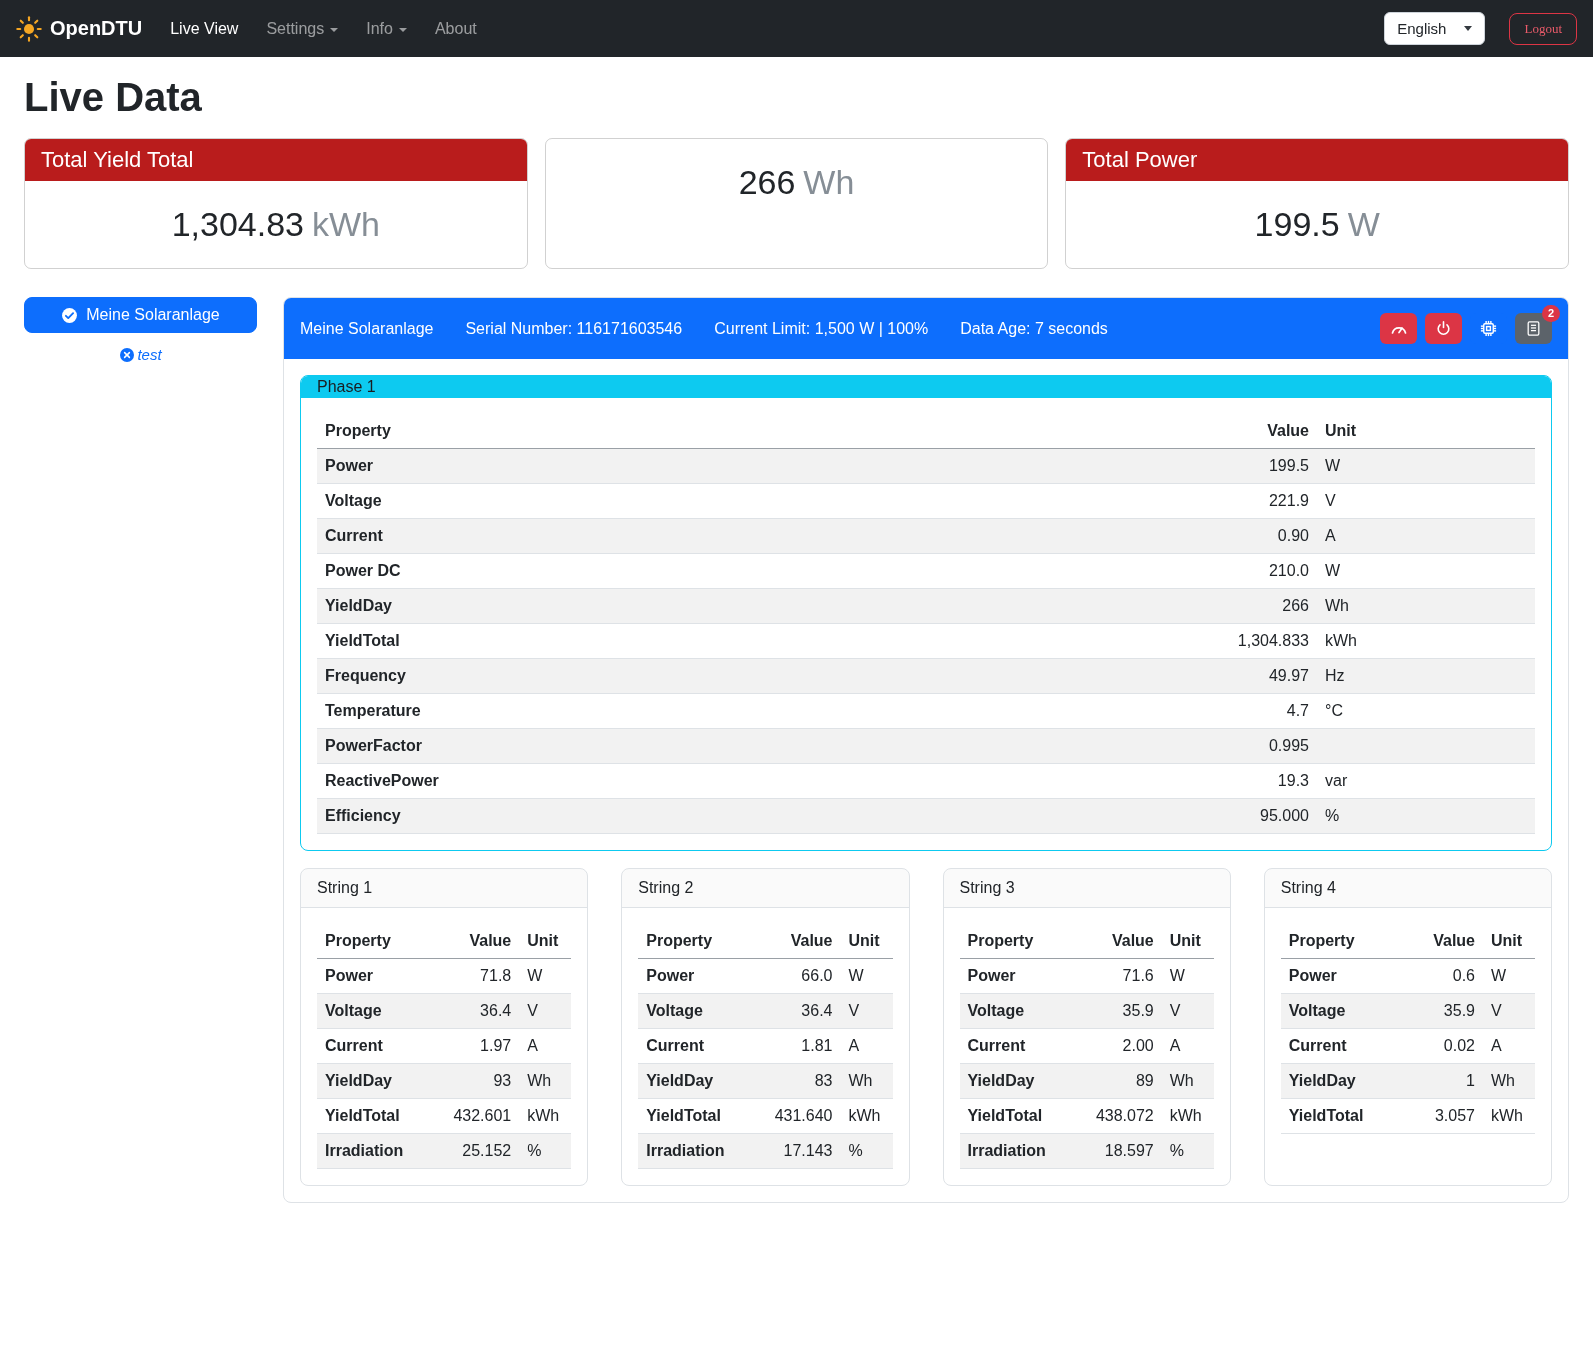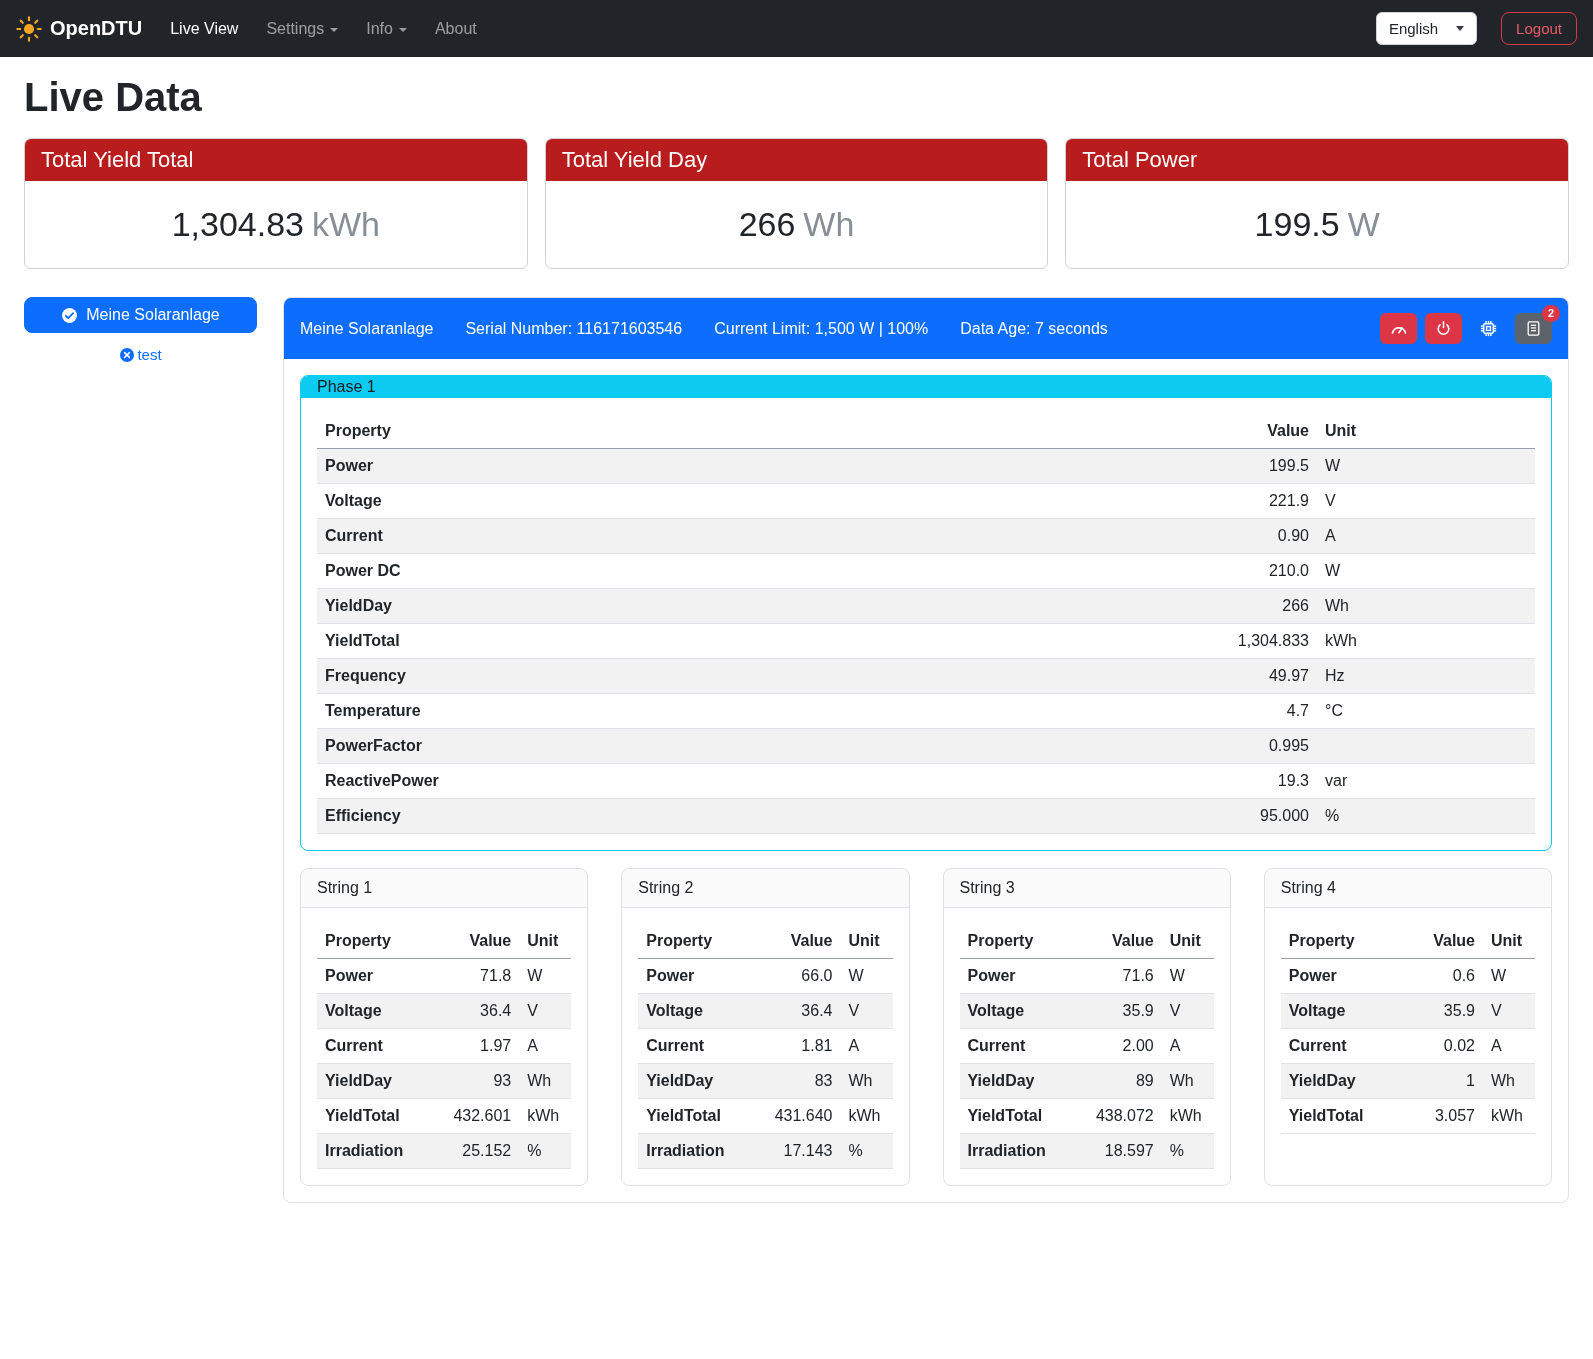--- a/index.html
+++ b/index.html
@@ -18,22 +18,22 @@
   .caret { width:0; height:0; border-left:4px solid transparent;
     border-right:4px solid transparent; border-top:4.5px solid currentColor;
     display:inline-block; margin-top:2px; }
   .nav-right { margin-left:auto; display:flex; align-items:center; gap:24px; }
   .lang-select { background:#fff; color:#212529; border:1px solid #ced4da;
     border-radius:6px; padding:7px 12px; display:flex; align-items:center;
     gap:18px; cursor:pointer; font-size:15px; }
   .select-caret { width:0; height:0; border-left:4px solid transparent;
     border-right:4px solid transparent; border-top:5px solid #343a40; }
   .logout-btn { background:transparent; border:1px solid #dc3545; color:#ea5b6a;
-    border-radius:8px; padding:7px 14px; font-size:15px; cursor:pointer;
-    font-family:Liberation Sans, sans-serif; }
+    border-radius:8px; padding:7px 14px; font-size:13px; cursor:pointer;
+    font-family:Liberation Serif, serif; }
 
   
   .container { padding:0 24px 28px; }
   h1 { font-size:40px; font-weight:700; margin:18px 0 18px; }
 
   .summary-row { display:grid; grid-template-columns:repeat(3,1fr); gap:17px; }
   .summary-card { border:1px solid rgba(0,0,0,.18); border-radius:7px; overflow:hidden; }
   .summary-card .card-head { background:#b91c1c; color:#fff; padding:8px 16px;
     font-size:22px; }
   .summary-card .card-body { padding:24px 16px; text-align:center; font-size:34px; }
@@ -42,21 +42,21 @@
 
   .content-row { display:flex; gap:26px; margin-top:28px; align-items:flex-start; }
 
   
   .sidebar { width:233px; flex:none; }
   .inv-btn { width:100%; background:#0d6efd; border:1px solid #0d6efd; color:#fff;
     border-radius:8px; padding:8px 10px; font-size:16px; display:flex;
     align-items:center; justify-content:center; gap:8px; cursor:pointer;
     font-family:inherit; }
   .inv-test { margin-top:13px; display:flex; align-items:center; justify-content:center;
-    gap:2px; color:#0d6efd; font-size:15px; cursor:pointer; }
+    gap:2px; color:#0d6efd; font-size:15px; cursor:pointer;font-style:italic; }
 
   
   .inverter-card { flex:1; border:1px solid #dee2e6; border-radius:8px; }
   .inv-header { background:#0d6efd; color:#fff; border-radius:7px 7px 0 0;
     padding:15px 16px; display:flex; align-items:center; gap:32px; font-size:16px; }
   .header-actions { margin-left:auto; display:flex; gap:8px; }
   .icon-btn { width:37px; height:31px; border-radius:6px; border:none;
     display:flex; align-items:center; justify-content:center; cursor:pointer;
     position:relative; padding:0; }
   .icon-btn.red { background:#dc3545; }
@@ -140,21 +140,20 @@
   <h1>Live Data</h1>
 
   <div class="summary-row">
     <div class="summary-card">
       <div class="card-head">Total Yield Total</div>
       <div class="card-body">
         <span class="val">1,304.83</span><span class="unit">kWh</span>
       </div>
     </div>
     <div class="summary-card">
-      <div class="card-head">Total Yield Day</div>
       <div class="card-body">
         <span class="val">266</span><span class="unit">Wh</span>
       </div>
     </div>
     <div class="summary-card">
       <div class="card-head">Total Power</div>
       <div class="card-body">
         <span class="val">199.5</span><span class="unit">W</span>
       </div>
     </div>

